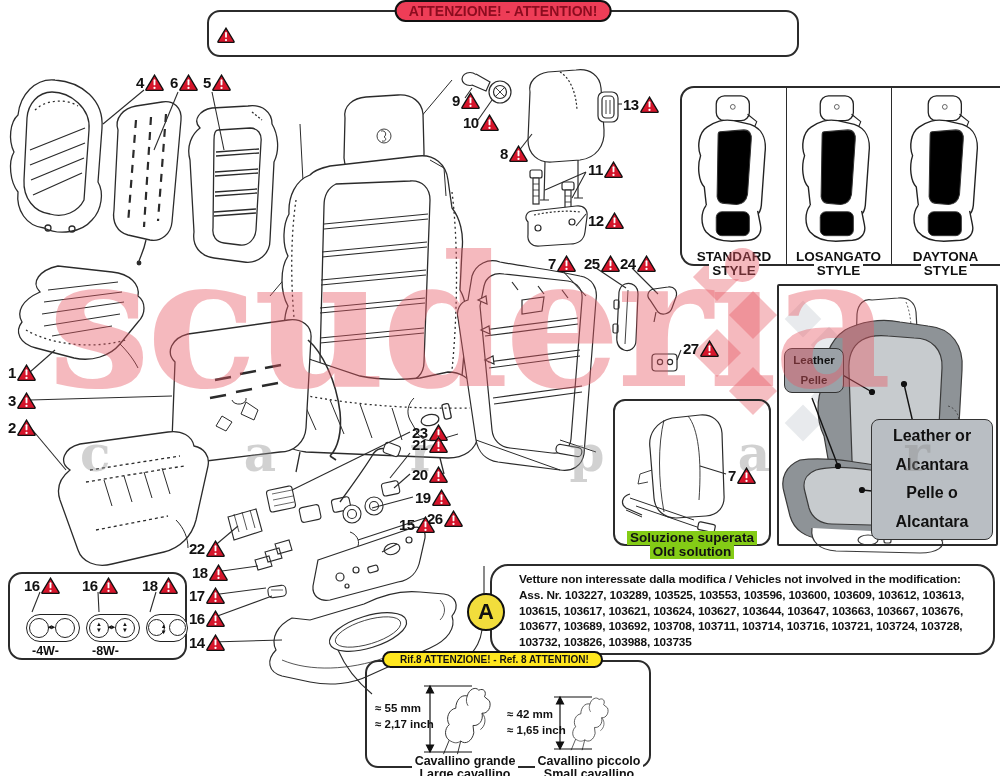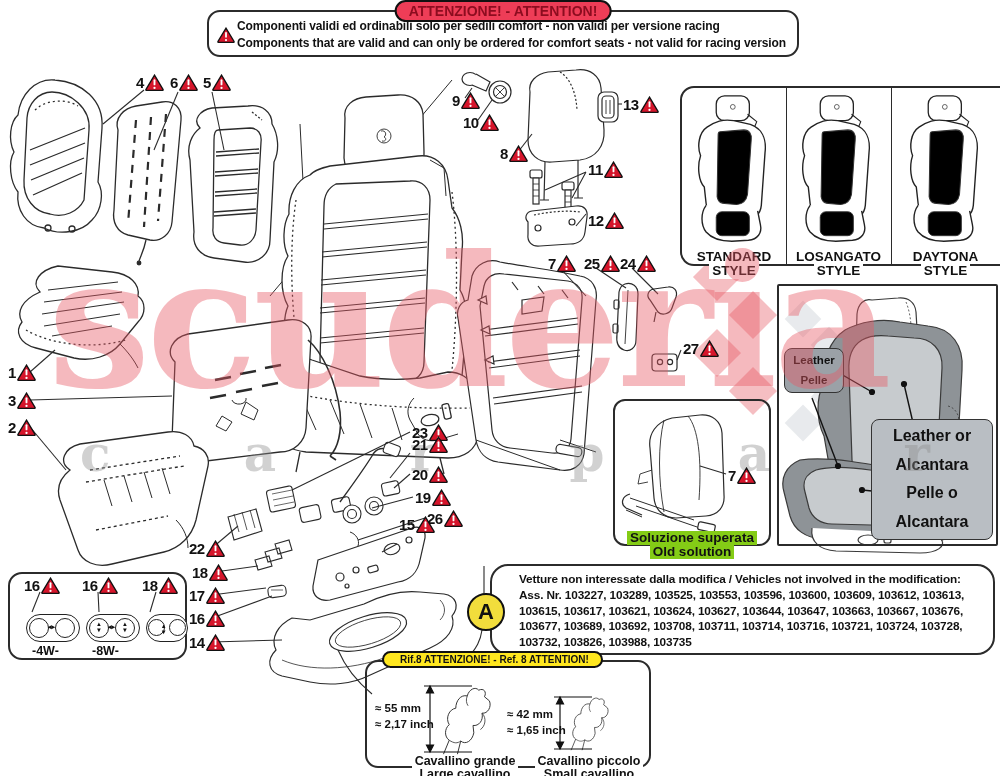--- a/index.html
+++ b/index.html
@@ -343,24 +343,20 @@
     <div class="wm-letters">c a r p a r t s</div>
   </div>
 
   <div id="top-notice" class="panel">
     <div class="pill pill-red">ATTENZIONE! - ATTENTION!</div>
     <svg class="tri-plain" style="left:8px;top:15px;" width="18" height="16" viewBox="0 0 20 18">
       <path d="M10,1.2 L19,16.2 Q19.6,17.4 18.2,17.4 L1.8,17.4 Q0.4,17.4 1,16.2 Z" fill="#d6152b" stroke="#111" stroke-width="1.4"></path>
       <rect x="9" y="5.5" width="2" height="6.5" rx="1" fill="#fff"></rect>
         <circle cx="10" cy="14.7" r="1.2" fill="#fff"></circle>
     </svg>
-    <div class="notice-text">
-      <div>Componenti validi ed ordinabili solo per sedili comfort - non validi per versione racing</div>
-      <div>Components that are valid and can only be ordered for comfort seats - not valid for racing version</div>
-    </div>
   </div>
 
   <div id="style-panel" class="panel">
     <div class="style-divider" style="left:104px;"></div>
     <div class="style-divider" style="left:209px;"></div>
     <div class="style-label" style="left:0;width:104px;">
       <span>STANDARD</span><br><span>STYLE</span>
     </div>
     <div class="style-label" style="left:104px;width:105px;">
       <span>LOSANGATO</span><br><span>STYLE</span>

